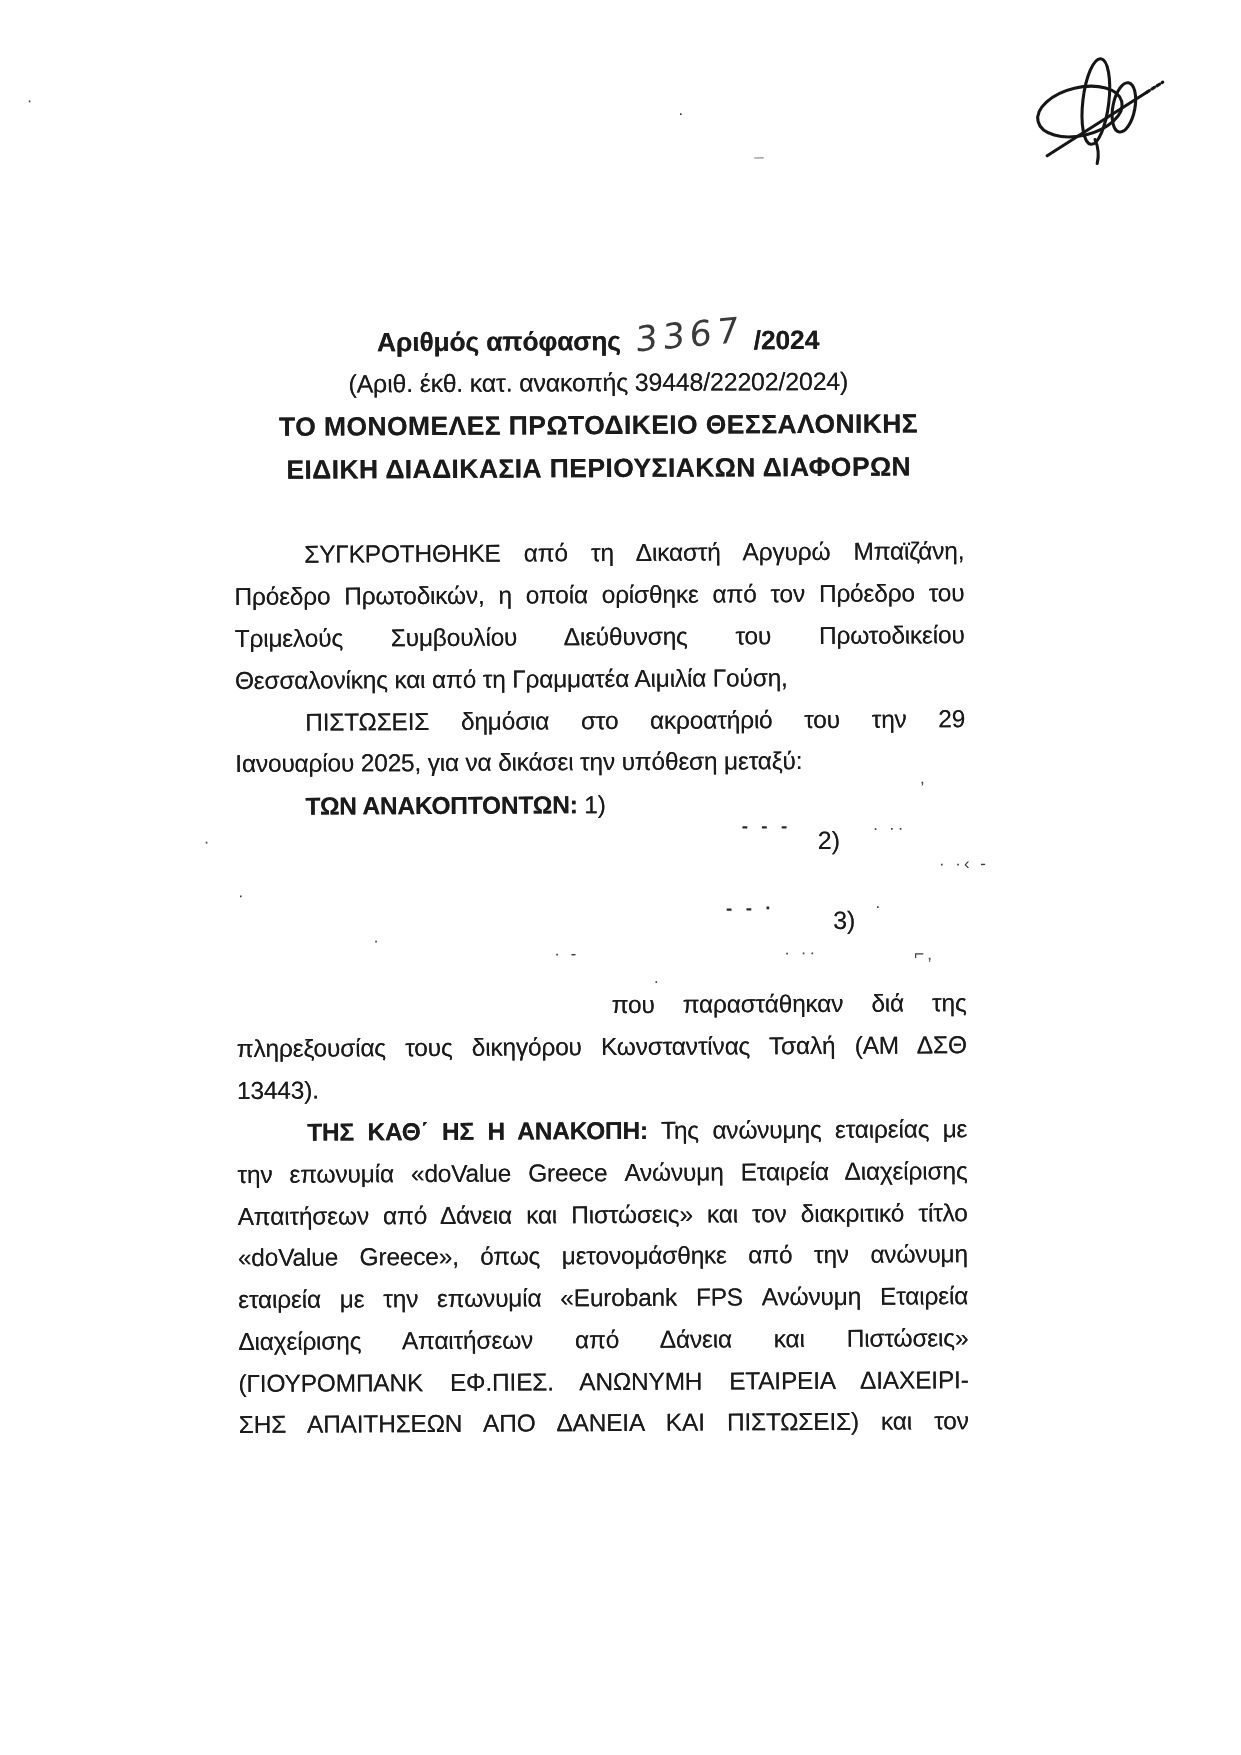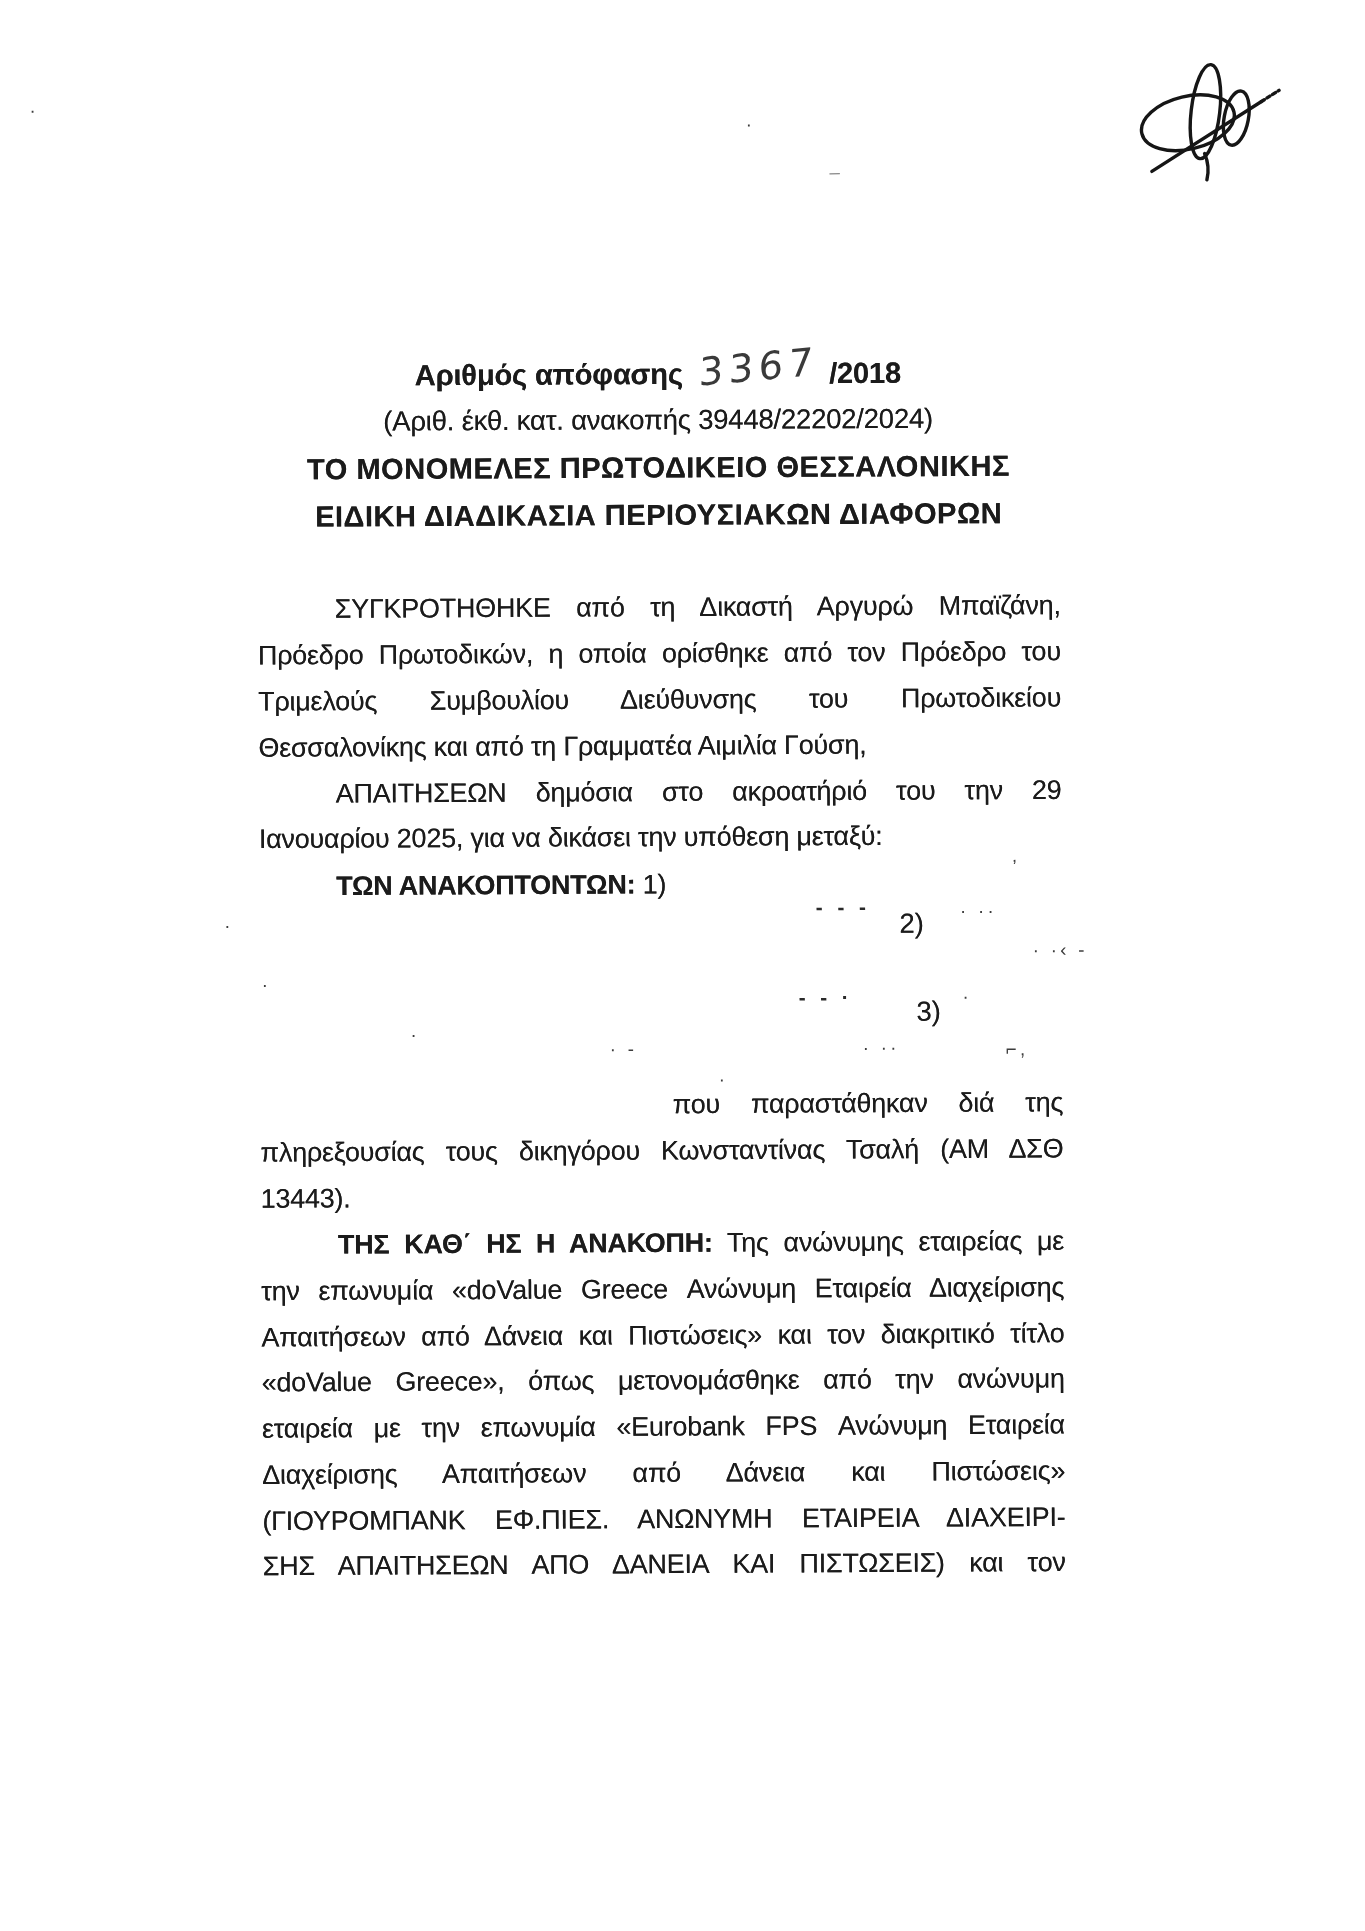--- a/index.html
+++ b/index.html
@@ -28,33 +28,33 @@
   .sig{position:absolute;left:1038px;top:50px;width:132px;height:120px;}
   .sig path,.sig ellipse,.sig line{fill:none;stroke:#161616;stroke-width:3.1;stroke-linecap:round;}
 </style>
 </head>
 <body>
 
 <div class="page">
   <div class="doc">
 
     <div class="ln hdr h1 nw" style="top:323px;">
-      <span class="b">Αριθμός απόφασης</span><span class="hand">3367</span><span class="b">/2018</span>
+      <span class="b">Αριθμός απόφασης</span><span class="hand">3367</span><span class="b">/2024</span>
     </div>
     <div class="ln hdr h2 nw" style="top:367px;">(Αριθ. έκθ. κατ. ανακοπής 39448/22202/2024)</div>
     <div class="ln hdr h3 nw" style="top:410px;">ΤΟ ΜΟΝΟΜΕΛΕΣ ΠΡΩΤΟΔΙΚΕΙΟ ΘΕΣΣΑΛΟΝΙΚΗΣ</div>
     <div class="ln hdr h3 nw" style="top:453px;">ΕΙΔΙΚΗ ΔΙΑΔΙΚΑΣΙΑ ΠΕΡΙΟΥΣΙΑΚΩΝ ΔΙΑΦΟΡΩΝ</div>
 
     <div class="ln j ind" style="top:538px;">ΣΥΓΚΡΟΤΗΘΗΚΕ από τη Δικαστή Αργυρώ Μπαϊζάνη,</div>
     <div class="ln j" style="top:580px;">Πρόεδρο Πρωτοδικών, η οποία ορίσθηκε από τον Πρόεδρο του</div>
     <div class="ln j" style="top:622px;">Τριμελούς Συμβουλίου Διεύθυνσης του Πρωτοδικείου</div>
     <div class="ln nw" style="top:664px;">Θεσσαλονίκης και από τη Γραμματέα Αιμιλία Γούση,</div>
 
     <div class="ln j ind" style="top:706px;">
-      <span>ΑΠΑΙΤΗΣΕΩΝ</span><span> δημόσια στο ακροατήριό του την 29</span>
+      <span>ΠΙΣΤΩΣΕΙΣ</span><span> δημόσια στο ακροατήριό του την 29</span>
     </div>
     <div class="ln nw" style="top:747px;">Ιανουαρίου 2025, για να δικάσει την υπόθεση μεταξύ:</div>
 
     <div class="ln ind nw" style="top:790px;">
       <span class="b">ΤΩΝ ΑΝΑΚΟΠΤΟΝΤΩΝ:</span>
       <span>1)</span>
     </div>
     <div class="marker" style="left:817px;top:827px;">2)</div>
     <div class="marker" style="left:832px;top:907px;">3)</div>
 

